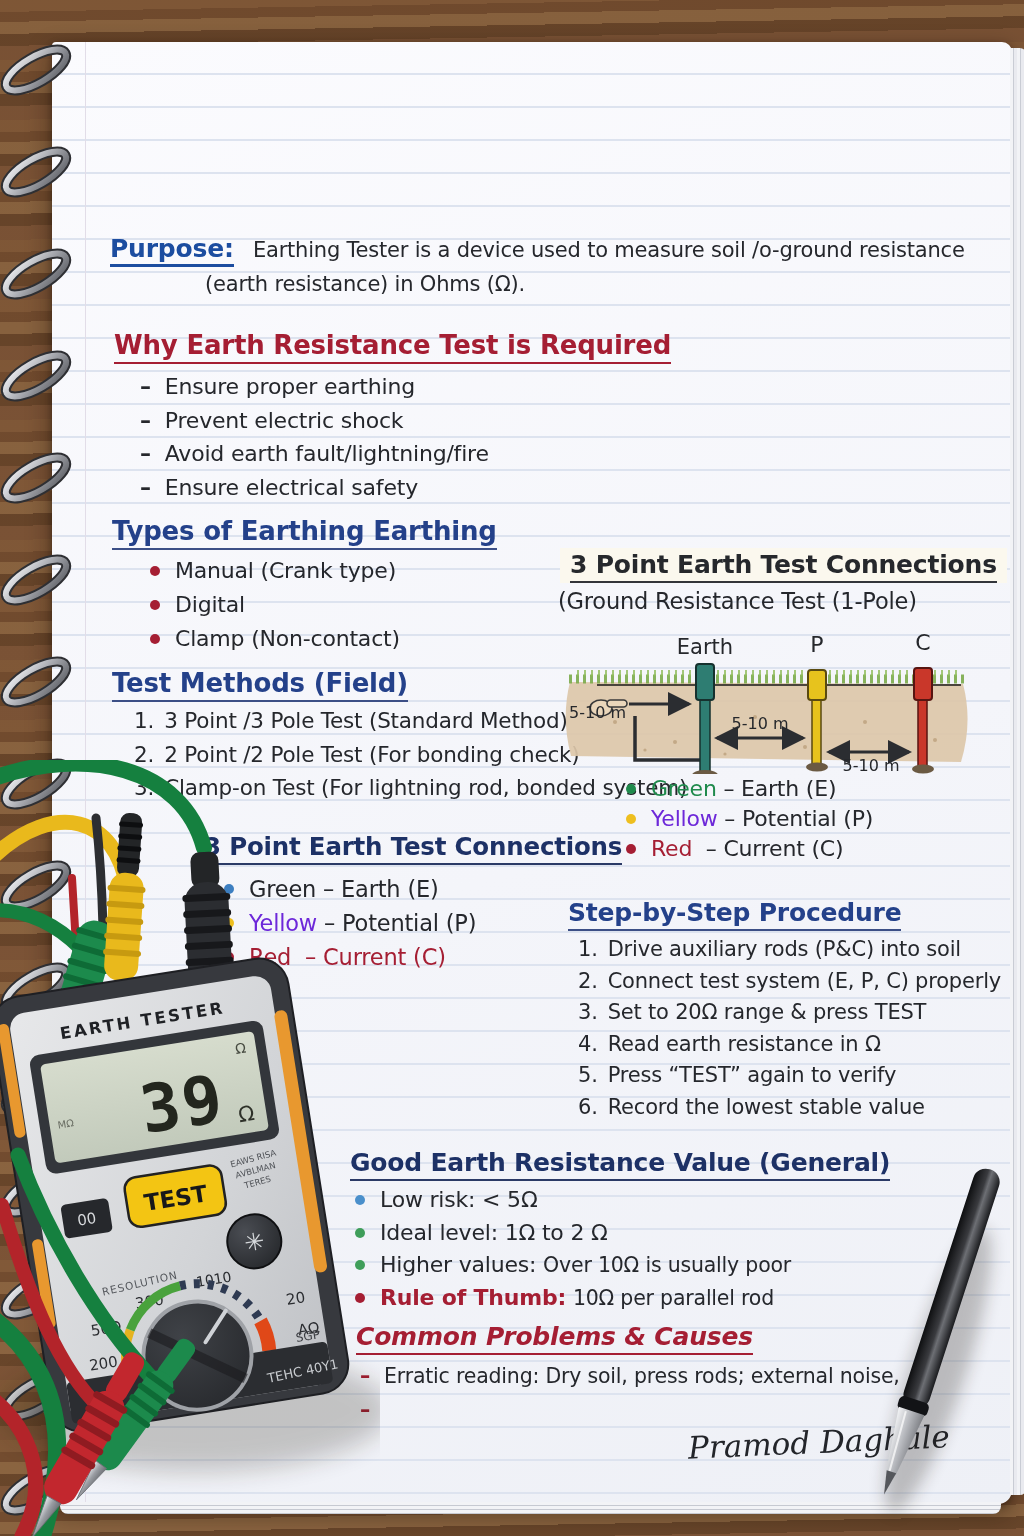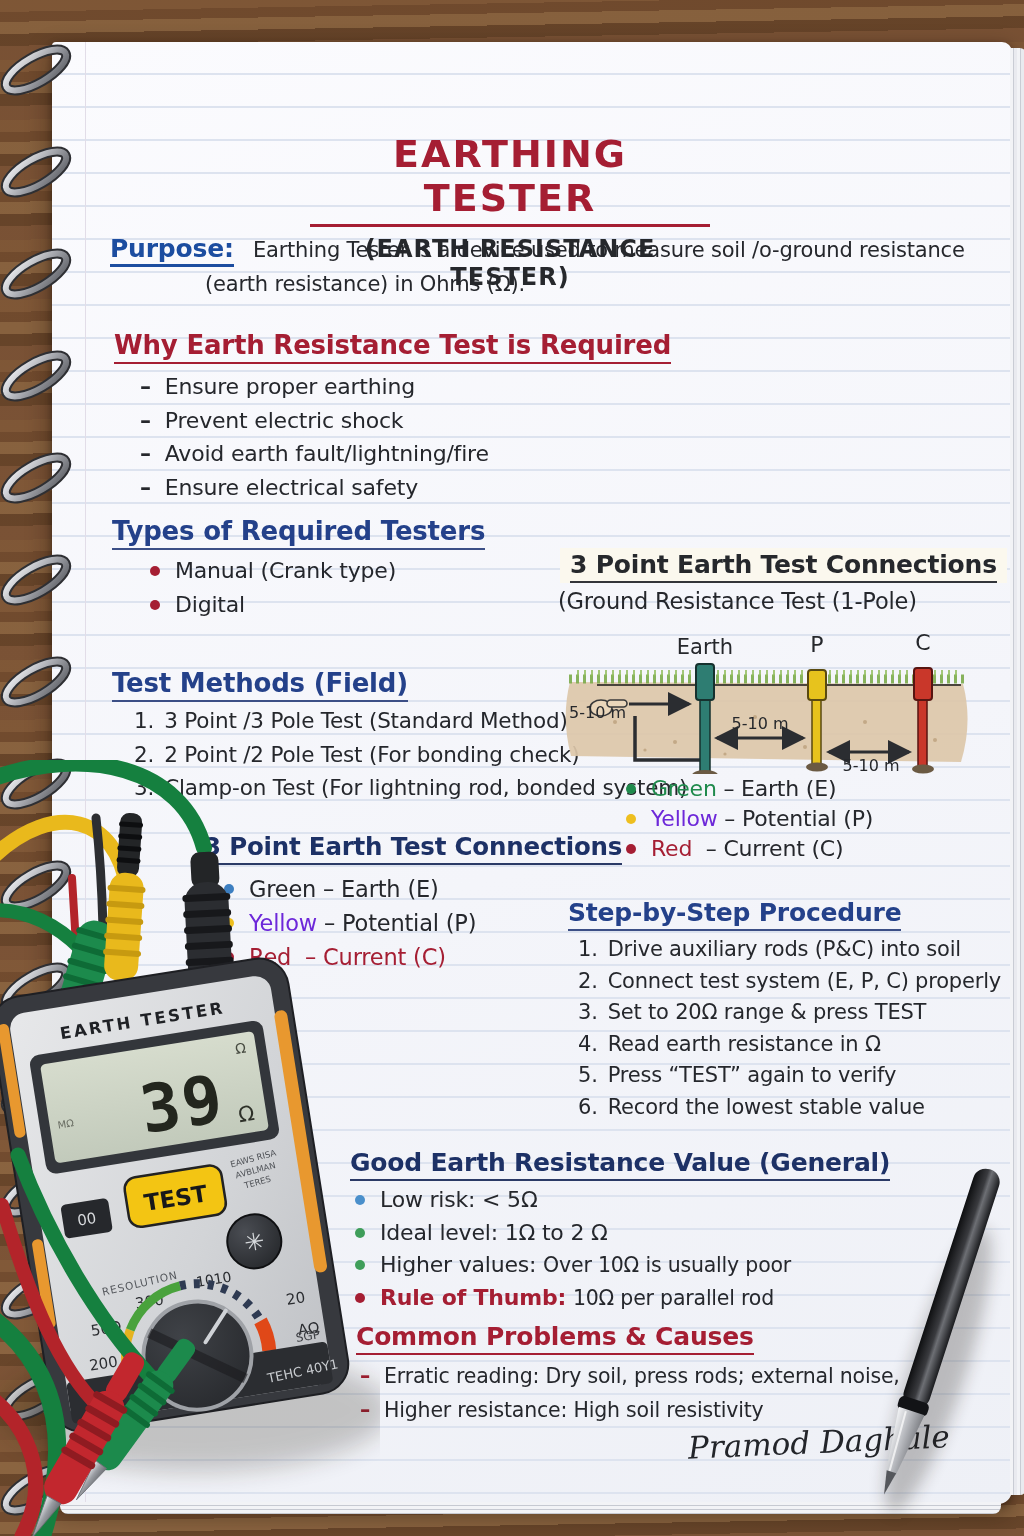--- a/index.html
+++ b/index.html
@@ -72,24 +72,20 @@
 </head>
 <body>
 
 <div id="canvas">
 
   <div class="abs page">
     <div class="abs stack-right"></div>
     <div class="abs stack-bottom"></div>
   </div>
 
-  <div class="abs" style="left:310px;top:132px;width:400px;text-align:center;z-index:2;">
-    <span class="title-red">EARTHING TESTER</span>
-    <div class="subtitle">(EARTH RESISTANCE TESTER)</div>
-  </div>
 
   <div class="abs hw" style="left:110px;top:234px;font-size:23px;">
     <span class="blue-lab" style="font-size:25px;">Purpose:</span>
     <span style="margin-left:12px;font-size:21px;">Earthing Tester is a device used to measure  soil /o-ground resistance</span>
   </div>
   <div class="abs hw" style="left:205px;top:272px;font-size:21px;">(earth resistance)  in Ohms (Ω).</div>
 
   <div class="abs" style="left:114px;top:330px;z-index:2;">
     <span class="hw sec-title u-red" style="font-size:26px;">Why Earth Resistance Test is Required</span>
   </div>
@@ -106,30 +102,34 @@
         <span class="dash">–</span>
         <span>Avoid earth fault/lightning/fire</span>
       </div>
     <div class="row">
         <span class="dash">–</span>
         <span>Ensure electrical safety</span>
       </div>
   </div>
 
   <div class="abs" style="left:112px;top:516px;z-index:2;">
-    <span class="hw sec-title u-blue" style="font-size:26px;">Types of Required Testers</span>
+    <span class="hw sec-title u-blue" style="font-size:26px;">Types of Earthing Earthing</span>
   </div>
   <div class="abs hw list" style="left:150px;top:554px;line-height:34px;font-size:22px;">
     <div class="row">
         <span class="dot" style="background:#a51e33;"></span>
         <span>Manual (Crank type)</span>
       </div>
     <div class="row">
         <span class="dot" style="background:#a51e33;"></span>
         <span>Digital</span>
+      </div>
+    <div class="row">
+        <span class="dot" style="background:#a51e33;"></span>
+        <span>Clamp (Non-contact)</span>
       </div>
   </div>
 
   <div class="abs" style="left:112px;top:668px;z-index:2;">
     <span class="hw sec-title u-blue" style="font-size:26px;">Test Methods (Field)</span>
   </div>
   <div class="abs hw list" style="left:134px;top:704px;line-height:33.5px;font-size:21.5px;">
     <div class="row">
         <span class="num">1.</span>
         <span>3 Point /3 Pole Test (Standard Method)</span>
@@ -255,30 +255,29 @@
     <span class="hw sec-title u-navy" style="font-size:25px;">Good Earth Resistance Value (General)</span>
   </div>
   <div class="abs hw list" style="left:355px;top:1184px;line-height:32.5px;font-size:22px;">
     <div class="row"><span class="dot" style="background:#4a8fcb;"></span><span>Low risk:</span>&nbsp;<span>&lt; 5Ω</span></div>
     <div class="row"><span class="dot" style="background:#3f9e5a;"></span><span>Ideal level:</span>&nbsp;<span>1Ω to 2 Ω</span></div>
     <div class="row"><span class="dot" style="background:#3f9e5a;"></span><span>Higher values:</span>&nbsp;<span style="font-size:20.5px;">Over 10Ω is usually poor</span></div>
     <div class="row"><span class="dot" style="background:#a51e33;"></span><span class="red" style="font-weight:bold;">Rule of Thumb:</span>&nbsp;<span style="font-size:20.5px;">10Ω per parallel rod</span></div>
   </div>
 
   <div class="abs" style="left:356px;top:1322px;z-index:2;">
-    <span class="hw sec-title u-red" style="font-size:25px;">Common Problems &amp; Causes</span>
+    <span class="hw sec-title u-red" style="font-size:25px;font-style:italic;">Common Problems &amp; Causes</span>
   </div>
   <div class="abs hw list" style="left:360px;top:1360px;line-height:33.5px;font-size:20.5px;">
     <div class="row">
         <span class="dash red">–</span>
         <span>Erratic reading: Dry soil, press rods; external noise,</span>
       </div>
     <div class="row">
         <span class="dash red">–</span>
-        <span>Higher resistance: High soil resistivity</span>
       </div>
   </div>
 
   <div class="abs sig" style="left:688px;top:1424px;">Pramod Daghale</div>
 
   <svg class="abs" style="left:0;top:0;z-index:3;" width="110" height="1536" viewBox="0 0 110 1536">
     <defs>
       <linearGradient id="coilG" x1="0" y1="0" x2="1" y2="1">
         <stop offset="0" stop-color="#f0f1f4"></stop>
           <stop offset="0.5" stop-color="#a8aab0"></stop>

